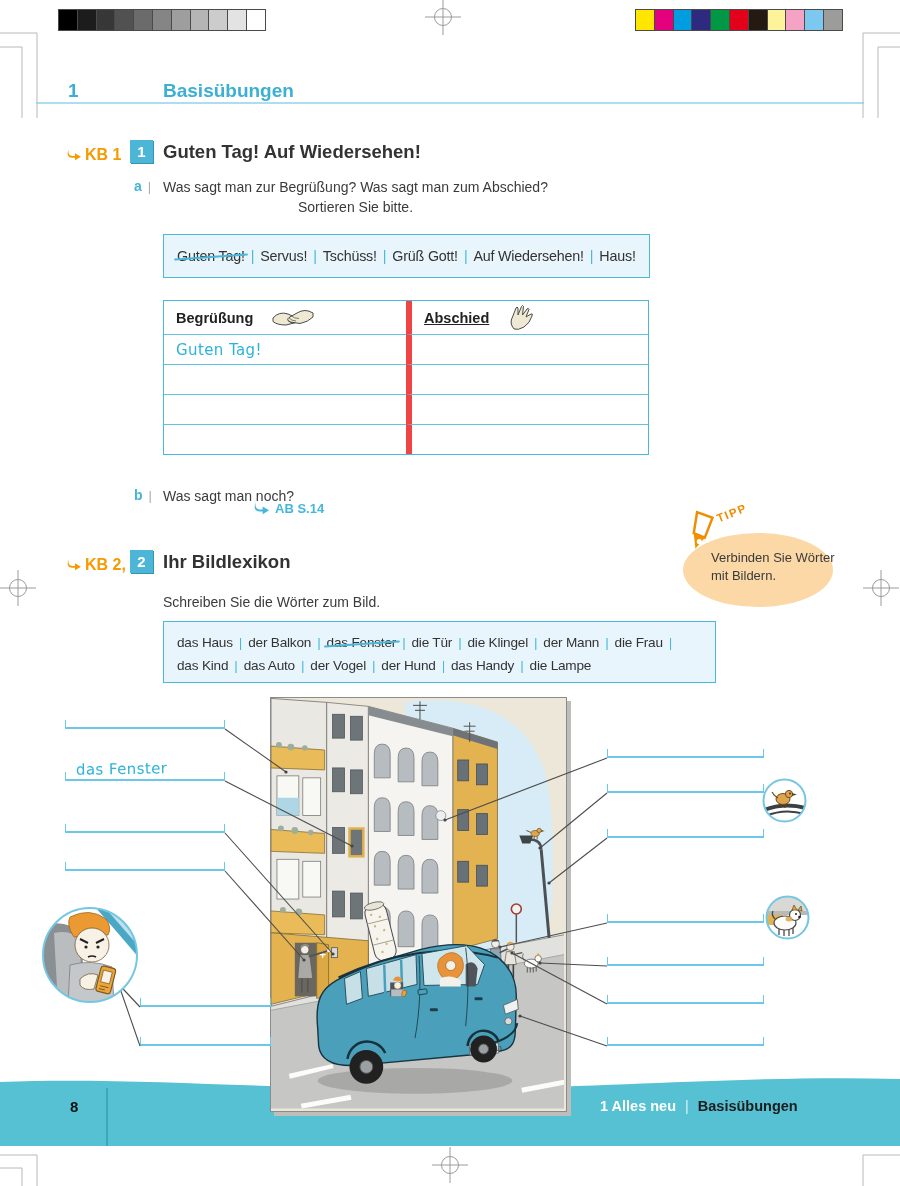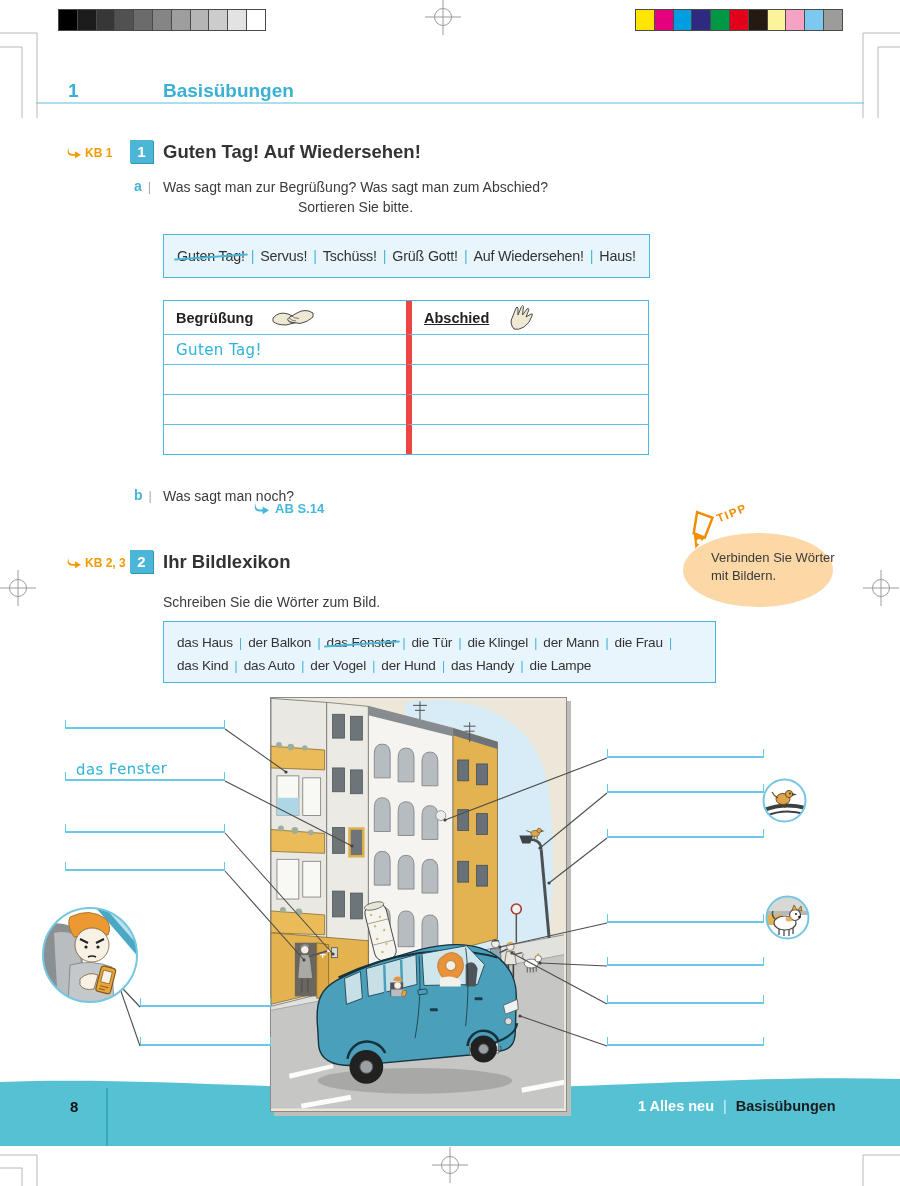--- a/index.html
+++ b/index.html
@@ -11,21 +11,21 @@
   .calbar{position:absolute;display:flex;border:1px solid #4a4a4a;height:20px;}
   .calbar .swatch{width:17.8px;height:20px;}
   .calbar .swatch + .swatch{border-left:1px solid #4a4a4a;}
 
   
   .chapter-num{font-size:19px;font-weight:bold;color:#3cb0d4;}
   .chapter-title{font-size:19px;font-weight:bold;color:#3cb0d4;}
   .header-rule{position:absolute;left:36px;top:102px;width:828px;height:2px;background:#abdeee;}
 
   
-  .kb{display:flex;align-items:center;gap:4px;color:#f59b00;font-size:12px;font-weight:bold;}
+  .kb{display:flex;align-items:center;gap:4px;color:#f59b00;font-size:16px;font-weight:bold;}
   .numbox{position:absolute;width:23px;height:23px;background:#4db6d7;color:#fff;font-size:15px;
           font-weight:bold;text-align:center;line-height:23px;box-shadow:1px 1px 0 #2f96b5;}
   .sec-title{font-size:18.5px;font-weight:bold;color:#333;}
 
   .ex-letter{color:#45b5d7;font-weight:bold;font-size:14px;}
   .ex-bar{color:#aaa;font-size:13px;margin-left:6px;}
   .body-text{font-size:14px;color:#3b3b3b;line-height:1.45;text-align:center;}
 
   .wordbox{position:absolute;background:#e9f5fc;border:1.5px solid #49b8da;box-sizing:border-box;}
   .wordline{white-space:nowrap;font-size:14.3px;color:#333;letter-spacing:-0.2px;}
@@ -52,21 +52,21 @@
         background:#fbd8a6;}
   .tip-text{position:absolute;left:711px;top:549px;font-size:13px;color:#3a3a3a;line-height:1.4;}
   .tip-label{position:absolute;left:716px;top:507px;color:#f08c00;font-weight:bold;font-size:11.5px;
         letter-spacing:1.5px;transform:rotate(-22deg);}
 
   
   .answer-line{position:absolute;height:9px;border-left:1.5px solid #6cc8e8;
         border-right:1.5px solid #6cc8e8;border-bottom:2px solid #6cc8e8;box-sizing:border-box;}
 
   
-  .footer-text-right{position:absolute;left:600px;top:1098px;display:flex;gap:9px;font-size:14.5px;margin-left:38px;}
+  .footer-text-right{position:absolute;left:600px;top:1098px;display:flex;gap:9px;font-size:14.5px;}
   .footer-chapter{color:#fff;font-weight:bold;}
   .footer-div{color:#d8f2f6;}
   .footer-section{color:#1c1c1c;font-weight:bold;}
   .page-num{position:absolute;left:70px;top:1098px;font-size:15px;font-weight:600;color:#111;}
 
   .illu-frame{position:absolute;left:270px;top:697px;width:295px;height:413px;
         border:1px solid #8b8b8b;box-shadow:4px 4px 0 #bdbdb9;background:#ece7d8;z-index:3;}
   svg{display:block;}
 </style>
 </head>

